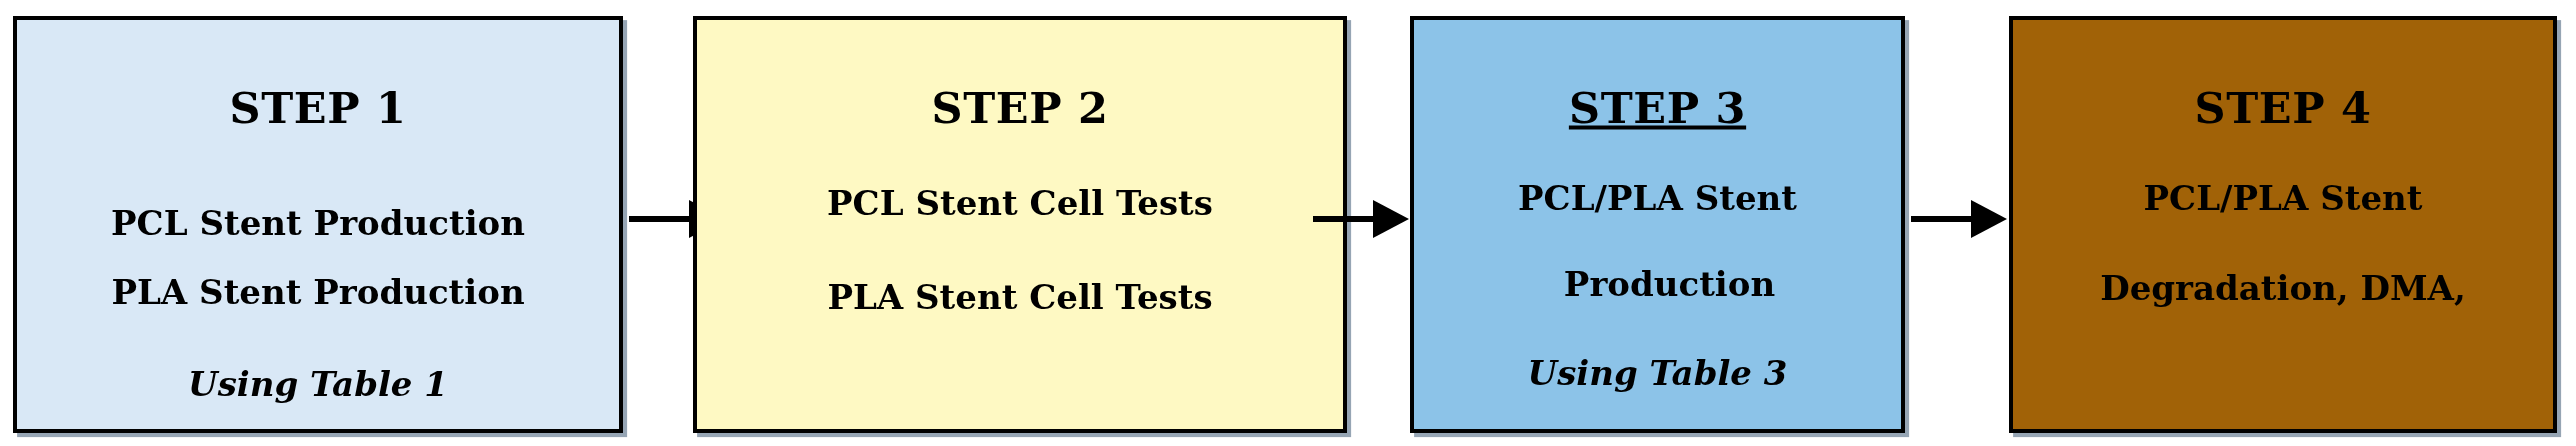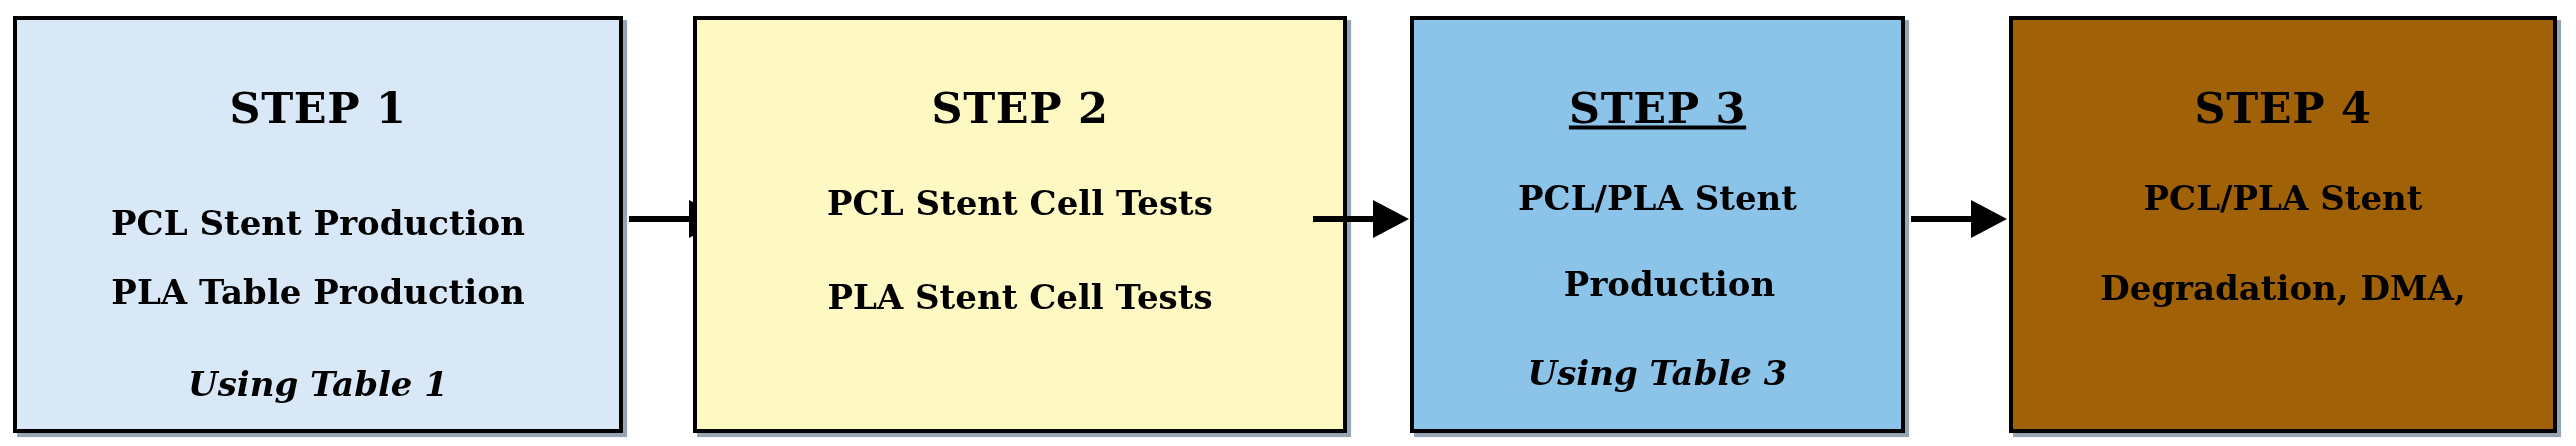--- a/index.html
+++ b/index.html
@@ -68,21 +68,21 @@
   }
 </style>
 </head>
 <body>
 
 <div class="canvas">
 
   <div class="step-box" style="left: 13px; width: 610px; background-color: rgb(217, 232, 246); padding-left: 33px;">
     <div class="line title" style="top:88px;">STEP 1</div>
     <div class="line body-line" style="top:203px;">PCL Stent Production</div>
-    <div class="line body-line" style="top:272px;">PLA Table Production</div>
+    <div class="line body-line" style="top:272px;">PLA Stent Production</div>
     <div class="line body-line italic" style="top:364px;">Using Table 1</div>
   </div>
 
   <div class="arrow" style="left:629px;">
     <div class="shaft" style="background-color: rgb(0, 0, 0);"></div>
     <div class="head"></div>
   </div>
 
   <div class="step-box" style="left: 693px; width: 654px; background-color: #fef9c3;">
     <div class="line title" style="top:88px;">STEP 2</div>

